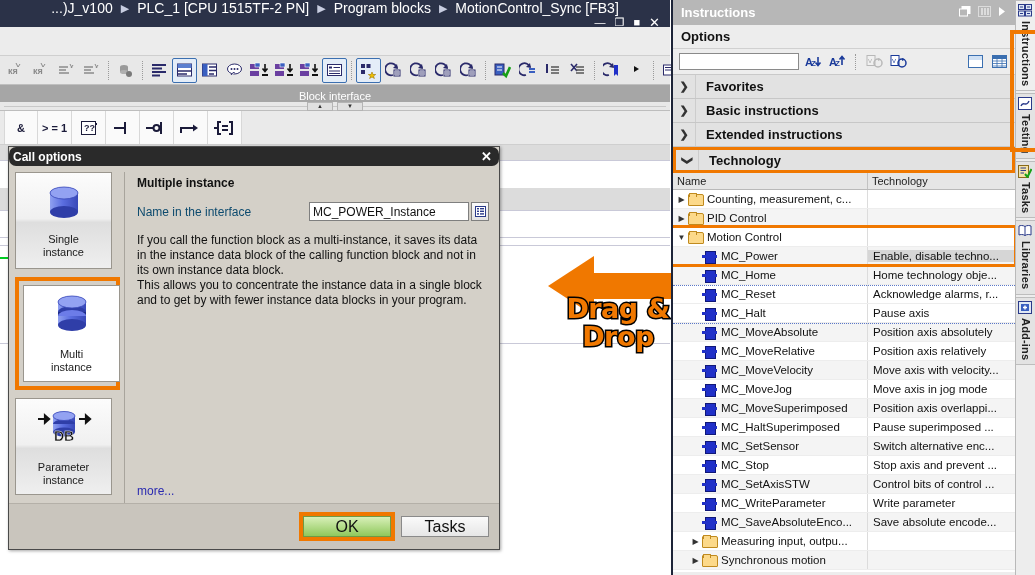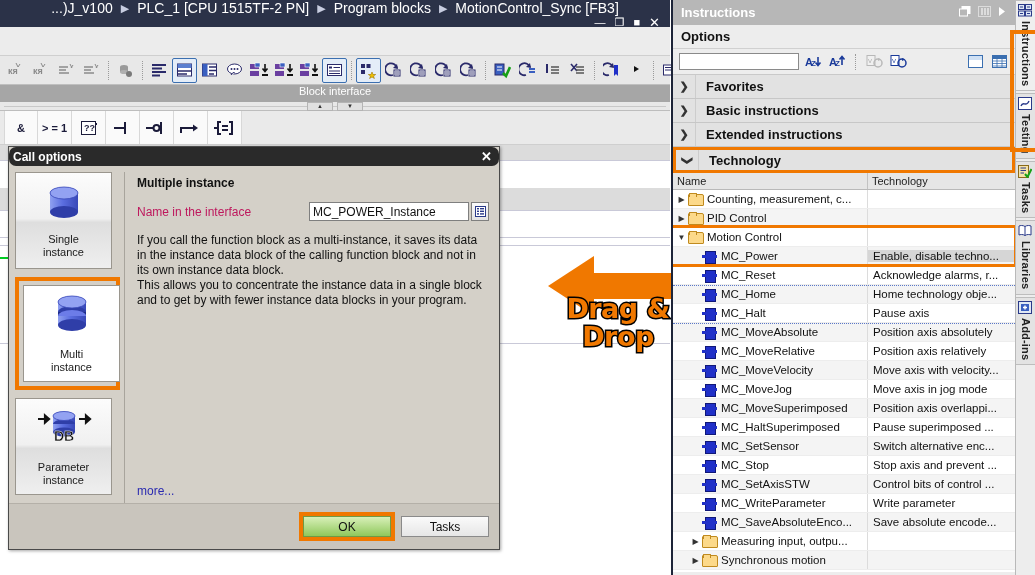--- a/index.html
+++ b/index.html
@@ -39,21 +39,21 @@
   .tbtn {
     width: 25px; height: 25px; display: inline-flex; align-items: center; justify-content: center;
     position: relative; flex: none;
   }
   .tbtn.sel { border: 1px solid #3b6fb0; background: #e4edf8; border-radius: 2px; }
   .tsep { width: 1px; height: 19px; border-left: 1px dotted #9a9a9a; margin: 0 4px; flex: none; }
 
   .blockifbar {
     position: absolute; left: 0; top: 85px; width: 670px; height: 17px;
     background: #a6a6a6; color: #fff; font-size: 11px;
-    display: flex; align-items: flex-start; justify-content: center;
+    display: flex; align-items: flex-end; justify-content: center;
   }
   .splitrow {
     position: absolute; left: 0; top: 102px; width: 670px; height: 9px;
     background: #e8e8e8; border-bottom: 1px solid #bdbdbd;
     display: flex; align-items: center; justify-content: center; gap: 0;
   }
   .splitrow .hline { position: absolute; left: 4px; right: 4px; top: 4px; height: 1px; background: #c8c8c8;}
   .sbx { position: relative; width: 26px; height: 9px; background: #e0e0e0; border: 1px solid #b4b4b4;
          display:flex; align-items:center; justify-content:center; font-size: 6px; color: #333; z-index:2;}
 
@@ -97,41 +97,41 @@
     display: flex; flex-direction: column; align-items: center; justify-content: center;
     font-size: 11px; color: #1a1a1a; text-align: center; line-height: 13px;
   }
   .opt-hl { border: 4px solid #F07800; padding: 0; margin-bottom: 8px; width: 105px; }
   .opt-hl .opt { margin: 4px; background: #fff; border: 1px solid #9a968e; width: 97px; }
   .opt .lbl { margin-top: 4px; }
 
   .dlg-right { flex: 1; padding: 4px 10px 0 12px; position: relative; }
   .dlg-h { font-weight: bold; font-size: 12px; color: #111; margin-bottom: 12px; }
   .namerow { display: flex; align-items: center; margin-bottom: 12px; }
-  .namelbl { font-size: 12px; color: #be185d; width: 172px; }
+  .namelbl { font-size: 12px; color: #0c4a6e; width: 172px; }
   .nameinput {
     flex: 1; height: 19px; background: #fff; border: 1px solid #7f7f7f;
     display: flex; align-items: center; padding: 0 3px; font-size: 12px; color: #111;
   }
   .nameaux {
     width: 18px; height: 19px; margin-left: 2px;
     background: linear-gradient(180deg,#fbfbfb,#e2e2e2); border: 1px solid #7f7f7f;
     display: flex; align-items: center; justify-content: center;
   }
   .desc { font-size: 12px; color: #111; line-height: 15px; }
   .morelink { position: absolute; left: 12px; bottom: 6px; color: #2a2ab0; font-size: 12px; }
 
   .dlg-foot {
     position: absolute; left: 0; bottom: 0; width: 100%; height: 46px;
     background: #c9c5bd; border-top: 1px solid #b4b0a8;
     display: flex; align-items: center; justify-content: flex-end; padding-right: 10px; gap: 0;
   }
   .okwrap { border: 4px solid #F07800; margin-right: 6px; }
   .btn {
-    width: 88px; height: 21px; font-size: 12px; color: #111;
+    width: 88px; height: 21px; font-size: 16px; color: #111;
     display: flex; align-items: center; justify-content: center;
     border: 1px solid #8a8a8a;
     background: linear-gradient(180deg,#fafafa,#e6e6e6);
   }
   .btn.ok { background: linear-gradient(180deg,#d8f0b8,#8fc85c); border: 1px solid #6f9a46; }
 
   
   #dragdrop { position: absolute; left: 500px; top: 243px; width: 175px; height: 145px; }
   .arrow-shaft { position: absolute; left: 92px; top: 30px; width: 90px; height: 26px; background: #F07800; }
   .arrow-head {
@@ -752,37 +752,37 @@
         </div>
         <div class="row alt">
           <div class="nm">
             <span class="ind" style="width: 16px;"></span>
             <span class="tri"></span>
             <span class="fbico"></span>
             <span>MC_Power</span>
           </div>
           <div class="ds hi">Enable, disable techno...</div>
         </div>
+        <div class="row alt">
+          <div class="nm">
+            <span class="ind" style="width: 16px;"></span>
+            <span class="tri"></span>
+            <span class="fbico"></span>
+            <span>MC_Home</span>
+          </div>
+          <div class="ds">Home technology obje...</div>
+        </div>
         <div class="row">
           <div class="nm">
             <span class="ind" style="width: 16px;"></span>
             <span class="tri"></span>
             <span class="fbico"></span>
             <span>MC_Reset</span>
           </div>
           <div class="ds">Acknowledge alarms, r...</div>
-        </div>
-        <div class="row alt">
-          <div class="nm">
-            <span class="ind" style="width: 16px;"></span>
-            <span class="tri"></span>
-            <span class="fbico"></span>
-            <span>MC_Home</span>
-          </div>
-          <div class="ds">Home technology obje...</div>
         </div>
         <div class="row">
           <div class="nm">
             <span class="ind" style="width: 16px;"></span>
             <span class="tri"></span>
             <span class="fbico"></span>
             <span>MC_Halt</span>
           </div>
           <div class="ds">Pause axis</div>
         </div>

